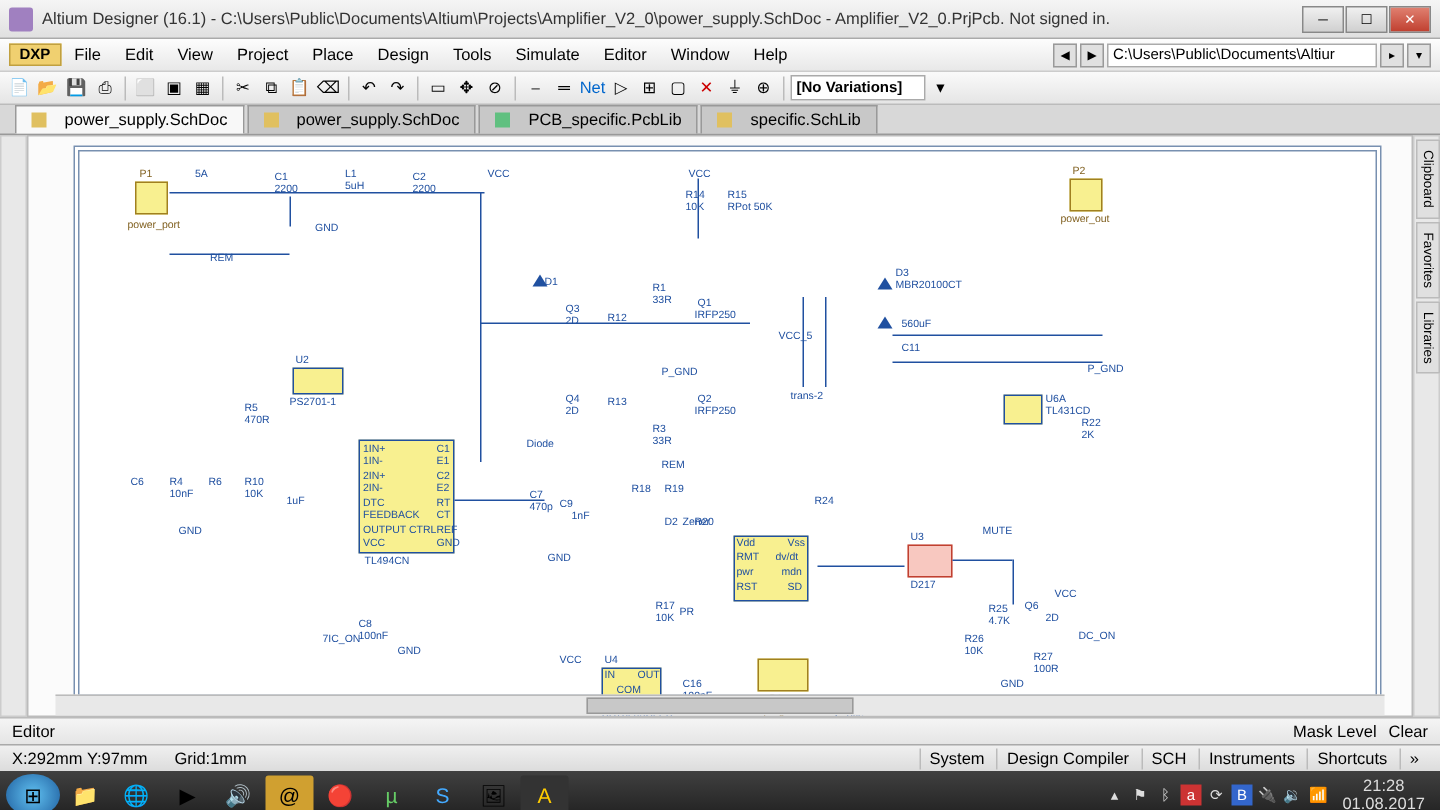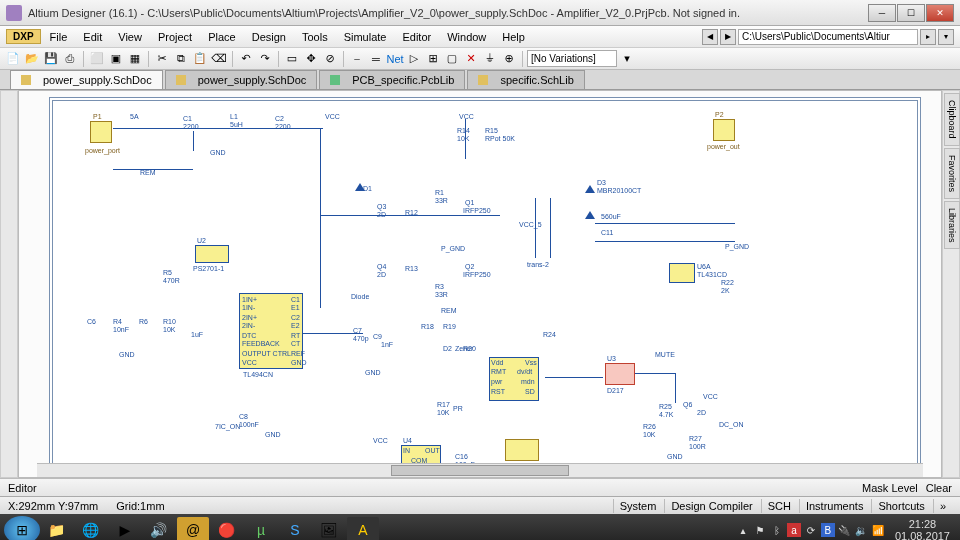--- a/index.html
+++ b/index.html
@@ -12,21 +12,21 @@
 .winbtns .close{background:linear-gradient(#e08070,#c04030);color:white;}
 .menubar{height:22px;background:linear-gradient(#fdfdfd,#e8e8e8);display:flex;align-items:center;padding:0 6px;border-bottom:1px solid #ccc;gap:2px;}
 .menubar .dxp{background:#f0d070;padding:1px 6px;border:1px solid #c0a040;font-weight:bold;font-size:10px;}
 .menubar .mi{padding:2px 7px;cursor:pointer;}
 .menubar .sep{flex:1;}
 .menubar .navinput{width:180px;height:16px;border:1px solid #aaa;background:white;padding:0 3px;font-size:10px;}
 .menubar .navbtn{width:16px;height:16px;background:#e0e0e0;border:1px solid #999;display:flex;align-items:center;justify-content:center;font-size:8px;}
 .toolbar{height:22px;background:linear-gradient(#fafafa,#e5e5e5);display:flex;align-items:center;padding:0 4px;border-bottom:1px solid #bbb;gap:1px;}
 .toolbar .tb{width:18px;height:18px;display:flex;align-items:center;justify-content:center;font-size:11px;cursor:pointer;}
 .toolbar .tsep{width:1px;height:16px;background:#bbb;margin:0 3px;}
-.toolbar .combo{width:90px;height:17px;border:1px solid #aaa;background:white;padding:0 3px;font-size:10px;display:flex;align-items:center;}
+.toolbar .combo{width:90px;height:17px;border:1px solid #aaa;background:white;padding:0 3px;font-size:10px;display:flex;align-items:center;font-weight:bold;}
 .doctabs{height:20px;background:#d8d8d8;display:flex;align-items:flex-end;padding:0 10px;border-bottom:1px solid #999;}
 .doctab{padding:3px 10px;background:#c8c8c8;border:1px solid #999;border-bottom:none;margin-right:2px;font-size:10px;display:flex;align-items:center;gap:12px;}
 .doctab.active{background:#f8f8f8;}
 .doctab .ico{width:10px;height:10px;}
 .doctab .ico.sch{background:#e0c060;}
 .doctab .ico.pcb{background:#60c080;}
 .workspace{height:388px;display:flex;position:relative;}
 .leftrail,.rightrail{width:18px;background:#e8e8e8;border:1px solid #ccc;}
 .rightrail{position:relative;}
 .rightrail .vtab{writing-mode:vertical-rl;font-size:9px;padding:6px 2px;background:#e0e0e0;border:1px solid #bbb;margin:2px 1px;cursor:pointer;}

